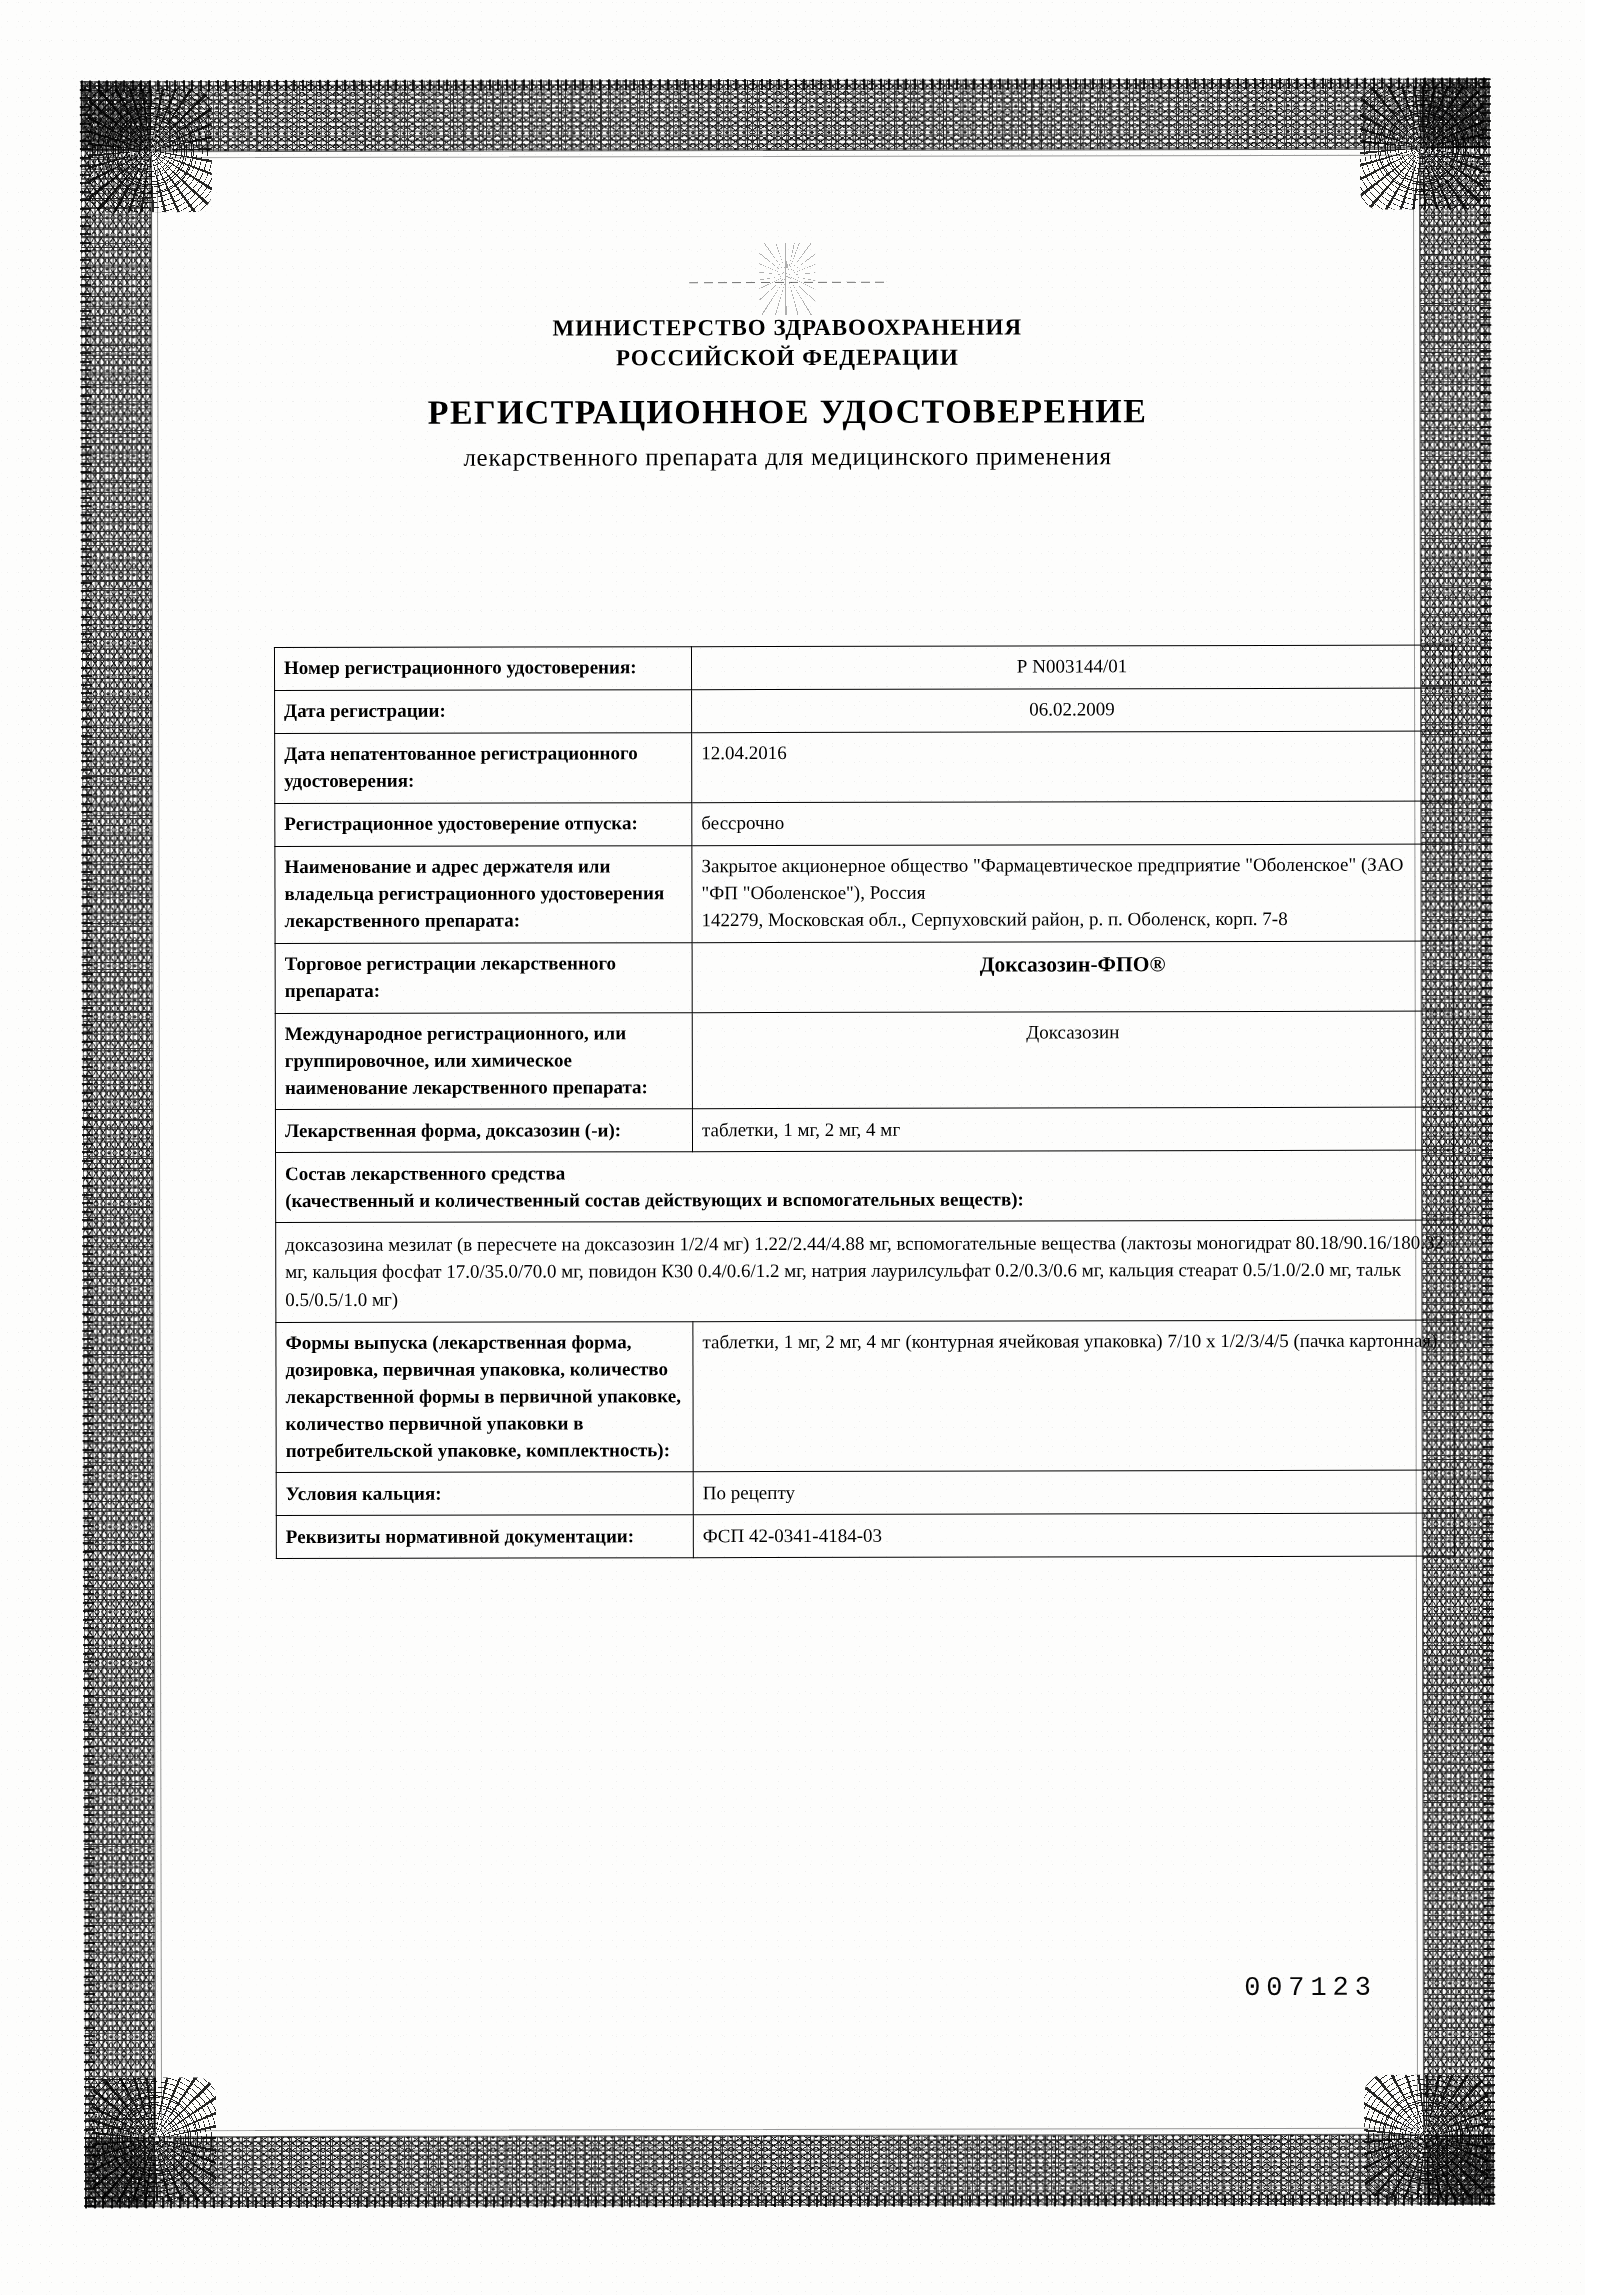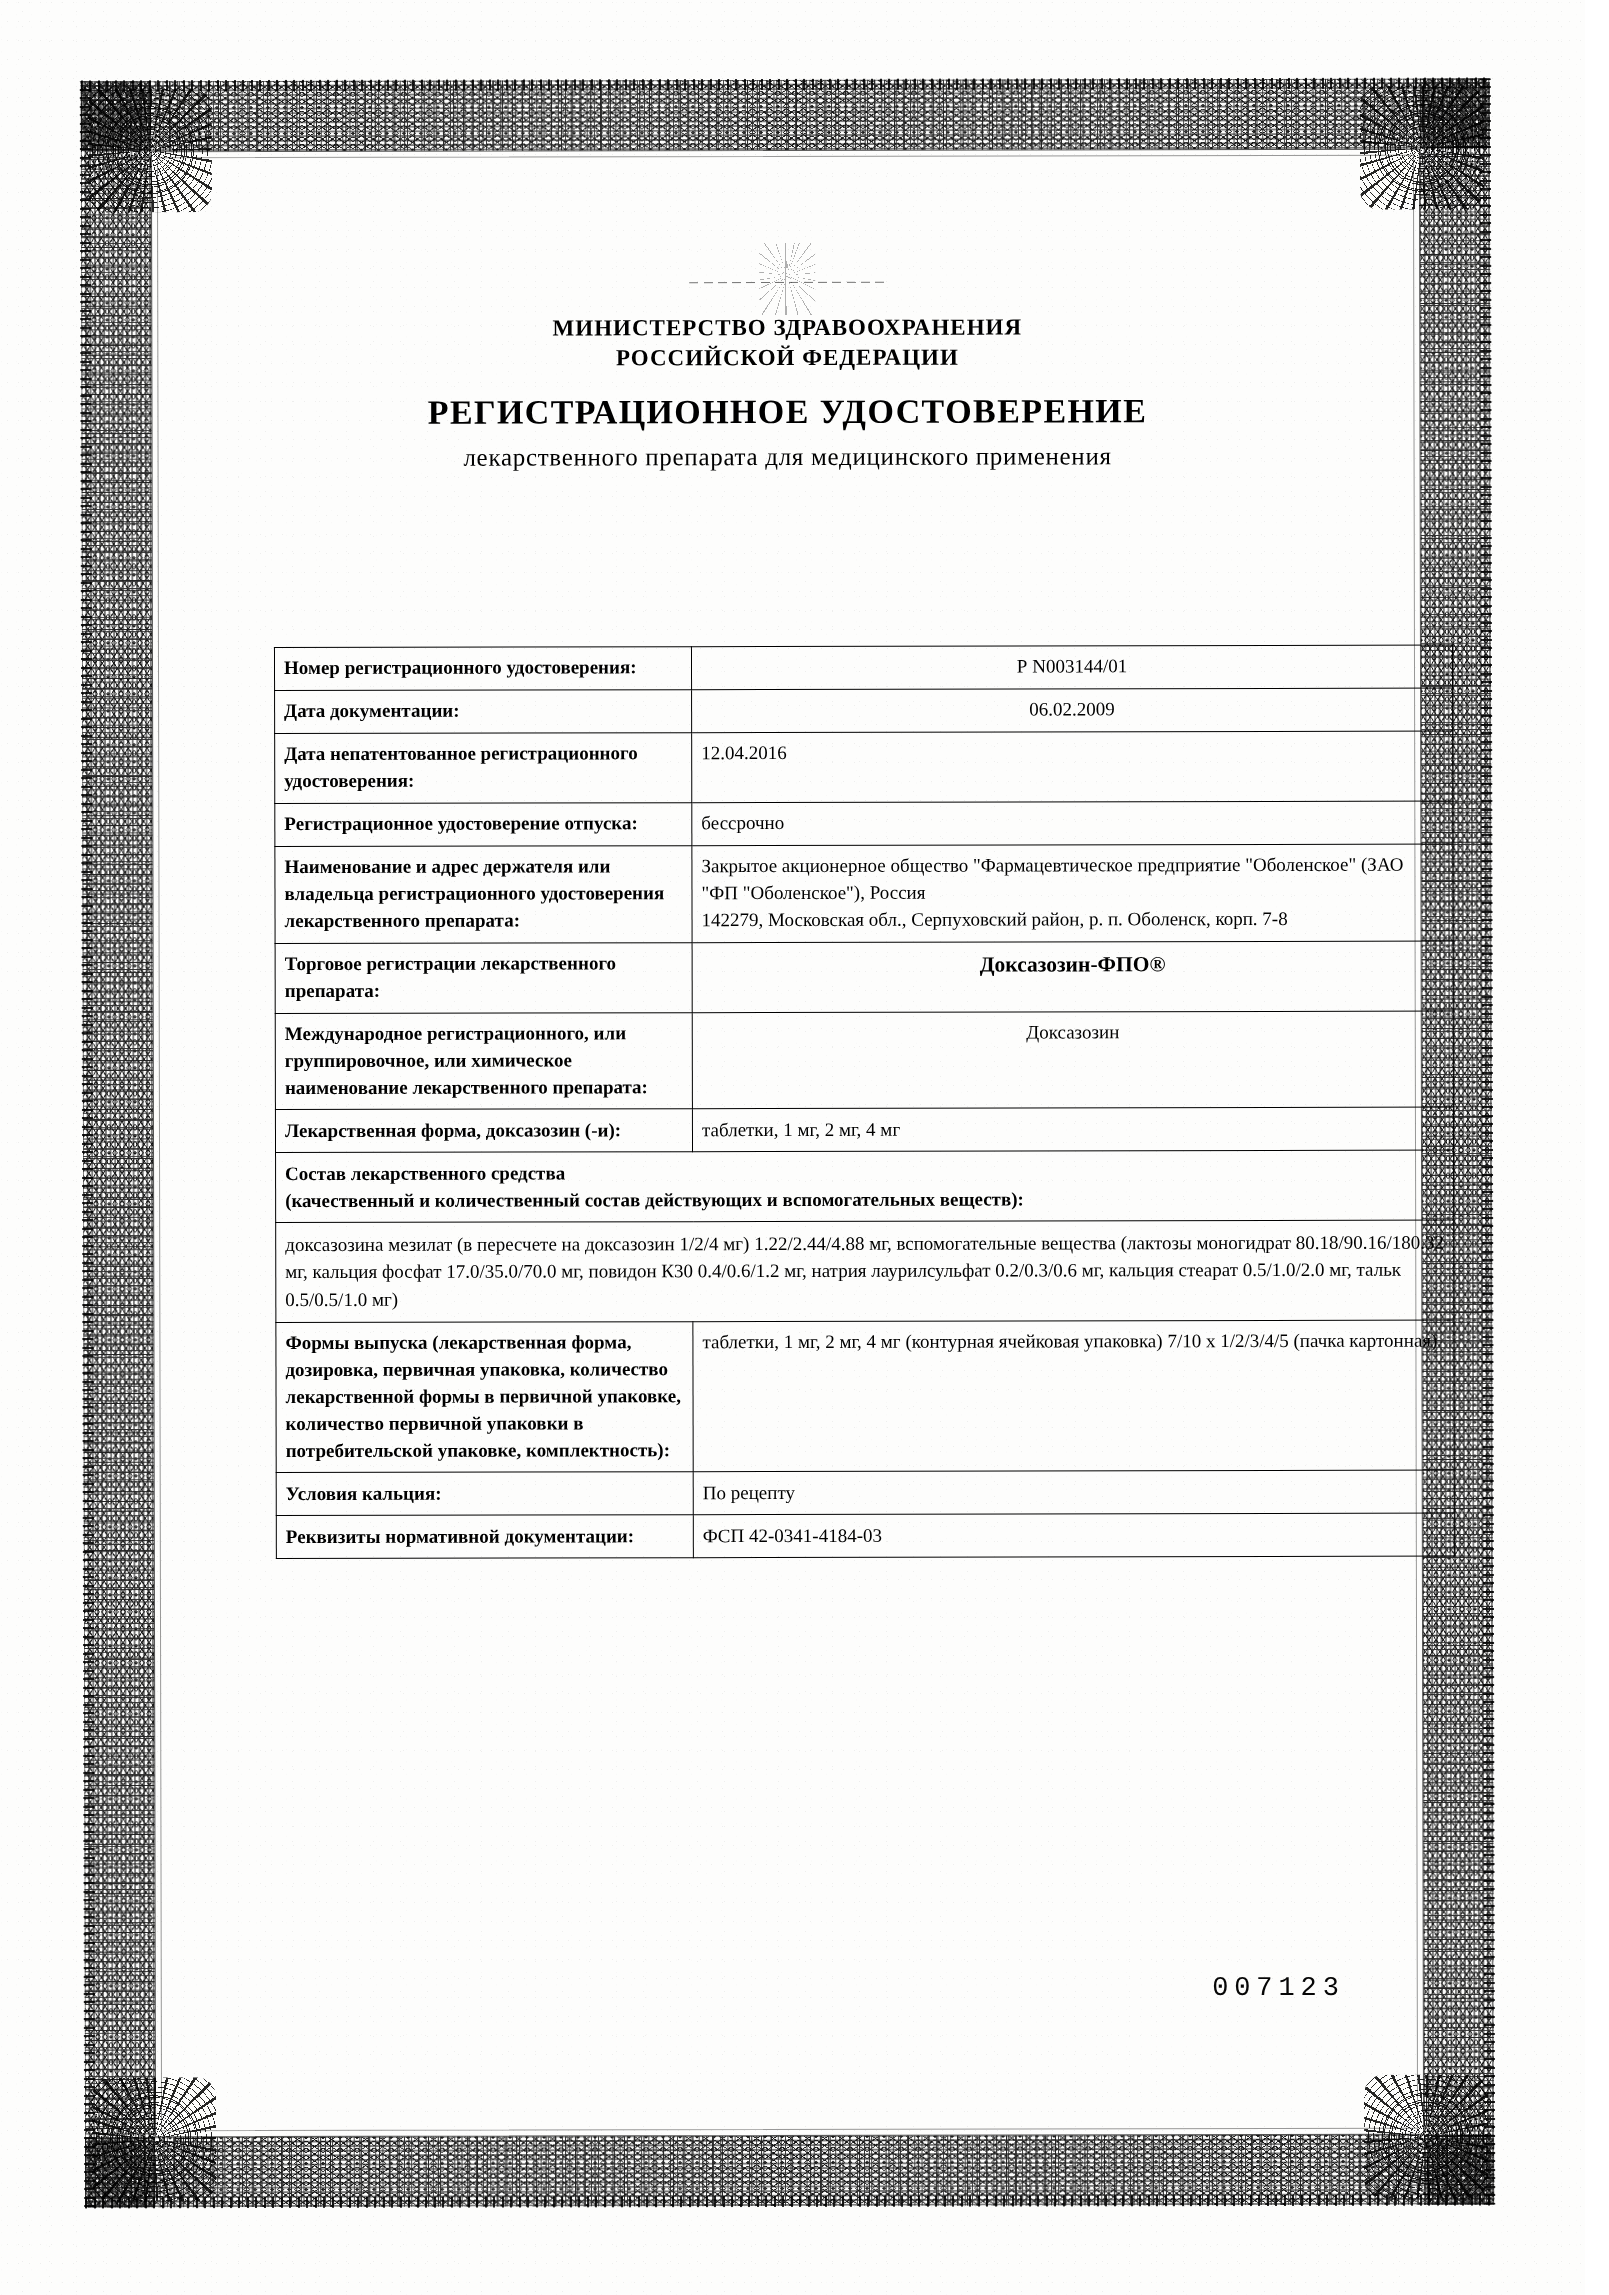--- a/index.html
+++ b/index.html
@@ -249,21 +249,21 @@
     font-weight: 600;
   }
   .reg-table td.comp-body {
     font-weight: 400;
     line-height: 1.46;
   }
 
   
   .serial {
     position: absolute;
-    right: 72px;
+    right: 40px;
     bottom: 115px;
     font-family: "Liberation Mono", "DejaVu Sans Mono", monospace;
     font-size: 27px;
     letter-spacing: 5.9px;
     color: #1a1a1a;
     filter: contrast(1.2);
     margin-top: 27px;
   }
 
   
@@ -311,21 +311,21 @@
 
     <table class="reg-table">
       <tbody>
 
         <tr>
           <td class="label">Номер регистрационного удостоверения:</td>
           <td class="value center">Р N003144/01</td>
         </tr>
 
         <tr>
-          <td class="label">Дата документации:</td>
+          <td class="label">Дата регистрации:</td>
           <td class="value center">06.02.2009</td>
         </tr>
 
         <tr>
           <td class="label">Дата непатентованное регистрационного удостоверения:</td>
           <td class="value">12.04.2016</td>
         </tr>
 
         <tr>
           <td class="label">Регистрационное удостоверение отпуска:</td>

